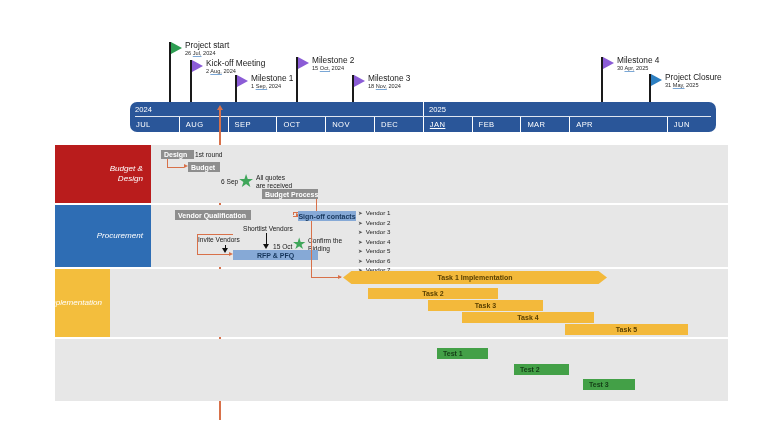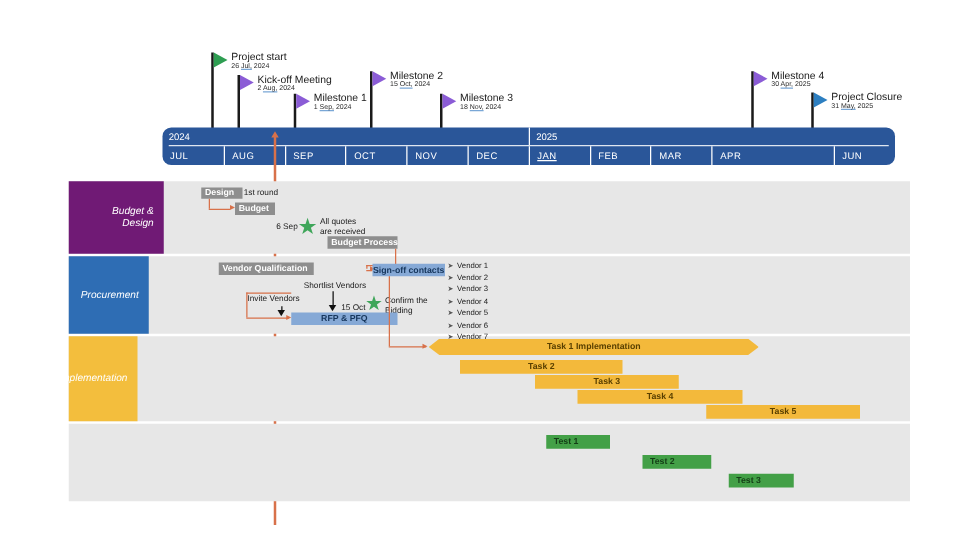--- a/index.html
+++ b/index.html
@@ -174,29 +174,29 @@
       <div class="mo" style="left:439.2px;width:48.8px;">APR</div>
       <div class="mo" style="left:516px;width:48.8px;margin-top:40px;">MAY</div>
       <div class="mo" style="left:536.8px;width:49.2px;">JUN</div>
     </div>
   </div>
 
   <div id="todayhead" style="left:216.5px;top:105px;"></div>
   <div id="todayline" style="left:219.3px;top:109px;height:311px;"></div>
 
   <div class="lane" style="left:55px;top:145px;width:673px;height:58px;"></div>
-  <div class="lane-label" style="left:55px;top:145px;width:76px;height:58px;background:#701a75;">
+  <div class="lane-label" style="left:55px;top:145px;width:96px;height:58px;background:#b91c1c;">
     <div>
       <div>Budget &amp;</div>
       <div>Design</div>
     </div>
   </div>
 
   <div class="lane" style="left:55px;top:205px;width:673px;height:62px;"></div>
-  <div class="lane-label" style="left:55px;top:205px;width:64px;height:62px;background:#2E6DB4;">
+  <div class="lane-label" style="left:55px;top:205px;width:96px;height:62px;background:#2E6DB4;">
     <div>Procurement</div>
   </div>
 
   <div class="lane" style="left:55px;top:269px;width:673px;height:68px;"></div>
   <div class="lane-label" style="left:55px;top:269px;width:55px;height:68px;background:#F3BE3D;">
     <div>Implementation</div>
   </div>
 
   <div class="lane" style="left:55px;top:339px;width:673px;height:62px;"></div>
 

